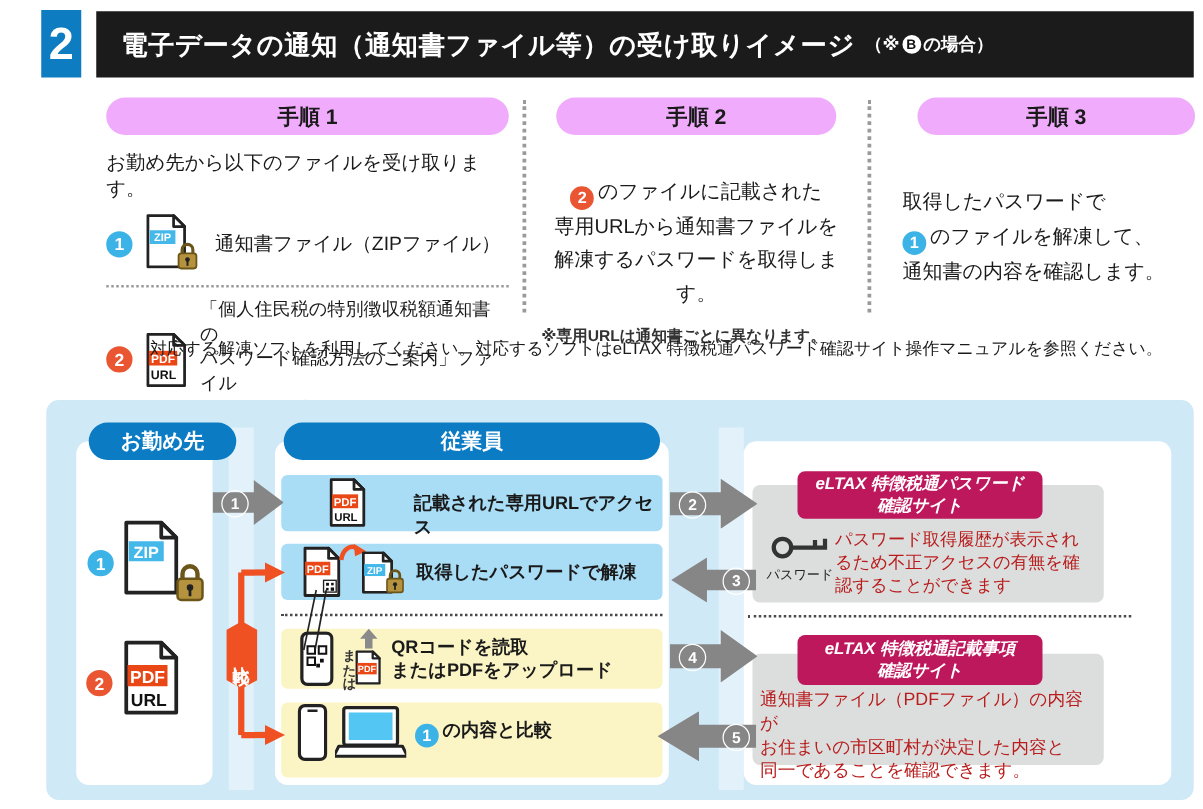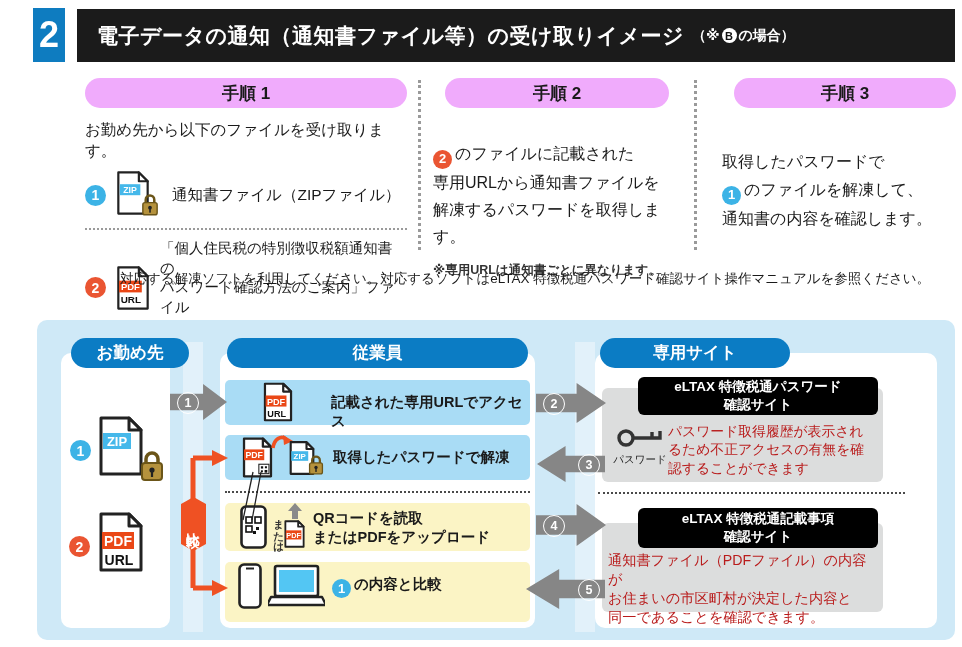--- a/index.html
+++ b/index.html
@@ -26,21 +26,21 @@
   .pill-inset{margin:0 12px;}
   .step1-intro{margin-top:12px;font-size:15.5px;}
   .s1-item{display:flex;align-items:center;margin-top:9px;gap:10px;}
   .s1-dots{border-top:2.5px dotted #9a9a9a;margin:9px 0 2px;}
   .s1-label{font-size:15.5px;}
   .s1-label-multi{font-size:14.5px;line-height:1.35;white-space:pre-line;}
   .nc{border-radius:50%;color:#fff;font-weight:bold;display:inline-flex;align-items:center;justify-content:center;flex:none;}
   .nc-blue{background:#3cb3e6;} .nc-orange{background:#ea5532;}
   .nc-21{width:21px;height:21px;font-size:14px;}
   .nc-inline{width:19px;height:19px;font-size:13px;vertical-align:-4px;margin-right:3px;}
-  .step2-body{margin-top:32px;font-size:16px;line-height:1.7;}
+  .step2-body{margin-top:32px;font-size:16px;line-height:1.7;text-align:center;}
   .pre{white-space:pre-line;}
   .step2-note{margin-top:12px;font-size:12.5px;color:#333;font-weight:bold;}
   .step3-body{margin-top:40px;font-size:16px;line-height:1.75;}
   
   .notice{position:absolute;left:30px;top:266px;width:930px;}
   .notice-l1{font-size:16px;font-weight:bold;white-space:nowrap;}
   .notice-warning{color:#ea4716;}
   .notice-l2{font-size:13.5px;margin:4px 0 0 90px;}
   
   .diagram{position:absolute;left:37px;top:320px;width:918px;height:320px;background:#cfe9f7;border-radius:10px;}
@@ -62,23 +62,23 @@
   .row-blue{background:#a9dcf5;} .row-yellow{background:#fbf4c5;}
   .row1{top:27px;height:45px;} .row2{top:82px;height:45px;}
   .row3{top:150px;height:48px;} .row4{top:209px;height:60px;}
   .staff-dots{position:absolute;left:5px;top:138px;width:305px;border-top:2.5px dotted #4a4a4a;}
   .row-text{position:absolute;font-weight:bold;font-size:14.5px;color:#1a1a1a;}
   .row-text2{line-height:1.3;white-space:pre-line;}
   .or-vert{position:absolute;writing-mode:vertical-rl;text-orientation:upright;font-size:10.5px;font-weight:bold;color:#333;}
   
   .site-box{position:absolute;left:7px;width:281px;background:#dcdddd;border-radius:6px;z-index:2;}
   .site-box1{top:35px;height:94px;} .site-box2{top:170px;height:89px;}
-  .site-hdr{position:absolute;left:43px;width:240px;background:#000000;border-radius:6px;color:#fff;
+  .site-hdr{position:absolute;left:43px;width:196px;background:#be185d;border-radius:6px;color:#fff;
             font-size:13.5px;font-weight:bold;text-align:center;display:flex;align-items:center;justify-content:center;
-            line-height:1.3;white-space:pre-line;z-index:4;}
+            line-height:1.3;white-space:pre-line;z-index:4;font-style:italic;}
   .site-hdr1{top:24px;height:38px;} .site-hdr2{top:155px;height:40px;}
   .site-dots{position:absolute;left:3px;top:139px;width:307px;border-top:2.5px dotted #4a4a4a;}
   .key-label{position:absolute;left:12px;top:100px;width:66px;text-align:center;font-size:10.5px;color:#222;z-index:3;}
   .box-body{position:absolute;font-size:13.8px;line-height:1.33;white-space:pre-line;color:#b91c1c;z-index:3;}
   .box1-body{left:73px;top:70px;width:225px;}
   .box2-body{left:13px;top:198px;width:272px;font-size:14.2px;}
   
   .arr{position:absolute;background:#868686;z-index:6;}
   .arr-r{clip-path:polygon(0 27%,58% 27%,58% 0,100% 50%,58% 100%,58% 73%,0 73%);}
   .arr-l{clip-path:polygon(100% 27%,42% 27%,42% 0,0 50%,42% 100%,42% 73%,100% 73%);}
@@ -294,21 +294,20 @@
 るため不正アクセスの有無を確
 認することができます</div>
       <div class="site-dots"></div>
       <div class="site-box site-box2"></div>
       <div class="site-hdr site-hdr2">eLTAX 特徴税通記載事項
 確認サイト</div>
       <div class="box-body box2-body">通知書ファイル（PDFファイル）の内容が
 お住まいの市区町村が決定した内容と
 同一であることを確認できます。</div>
     </div>
-    <div class="panel-pill pill-site">専用サイト</div>
 
     <div class="arr arr-r arr1"></div>
     <div class="arr arr-r arr2"></div>
     <div class="arr arr-l arr3"></div>
     <div class="arr arr-r arr4"></div>
     <div class="arr arr-l arr5"></div>
     <div class="arr-num an1">1</div>
     <div class="arr-num an2">2</div>
     <div class="arr-num an3">3</div>
     <div class="arr-num an4">4</div>

